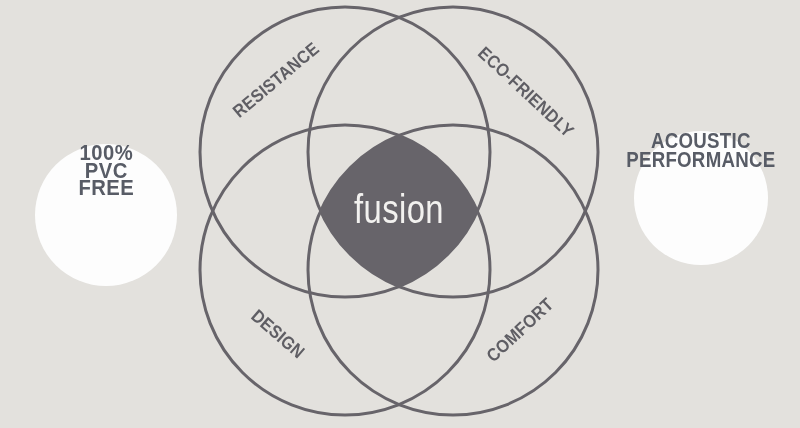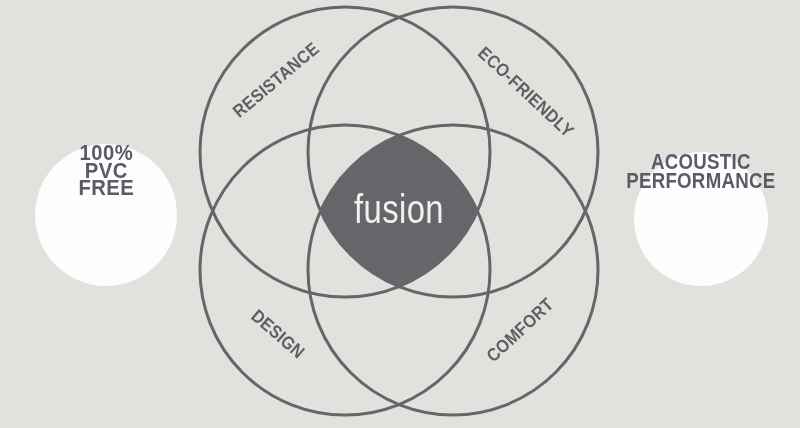--- a/index.html
+++ b/index.html
@@ -40,21 +40,21 @@
   }
   .badge {
     position: absolute;
     background: var(--badge-bg);
     border-radius: 50%;
     display: flex;
     align-items: flex-start;
     justify-content: center;
   }
   .badge-left { left: 35px; top: 144px; width: 142px; height: 142px; }
-  .badge-right { left: 634px; top: 152px; width: 134px; height: 134px; }
+  .badge-right { left: 634px; top: 131px; width: 134px; height: 134px; }
   .badge-text {
     color: var(--badge-ink);
     font-weight: bold;
     text-align: center;
     white-space: nowrap;
   }
   .badge-left .badge-text {
     font-size: 22px; line-height: 17.5px; letter-spacing: 0.5px;
     transform: scaleX(0.92);
   }

